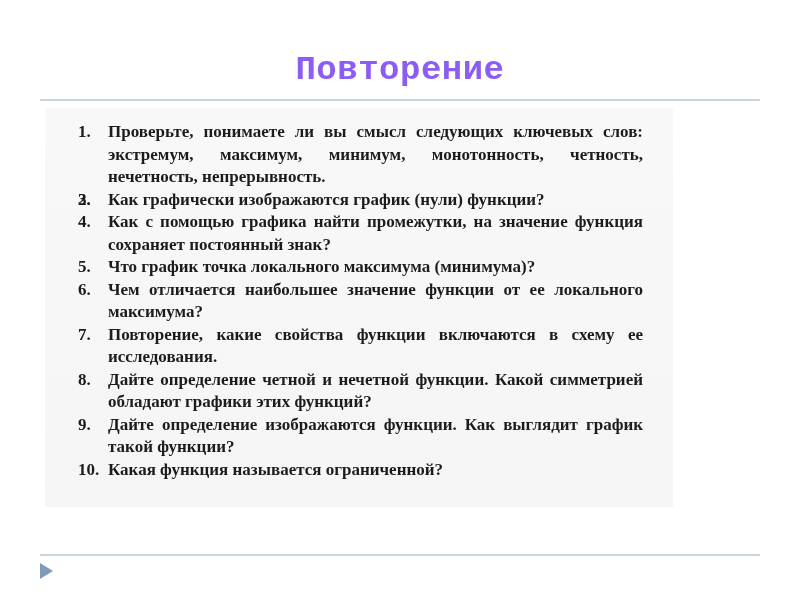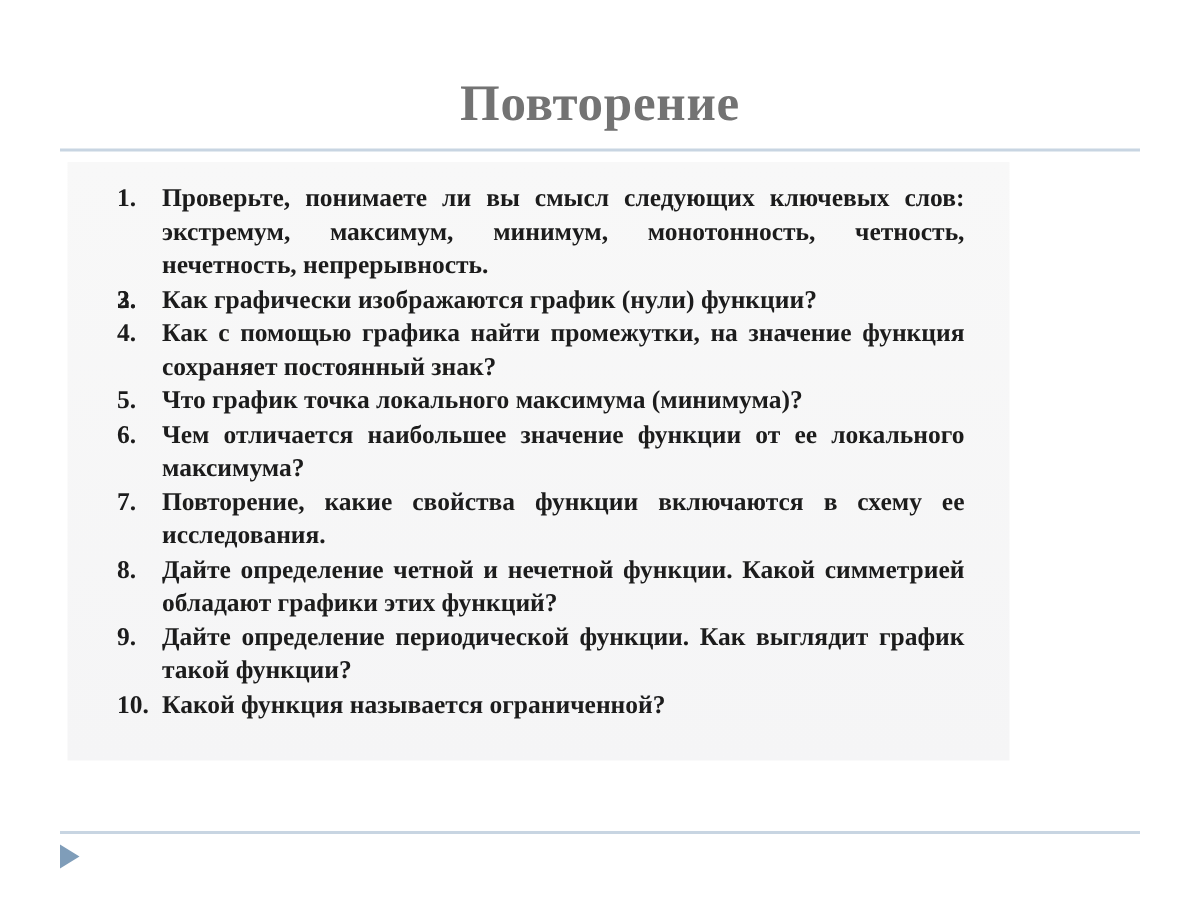--- a/index.html
+++ b/index.html
@@ -81,36 +81,36 @@
     border-top: 8px solid transparent;
     border-bottom: 8px solid transparent;
     border-left: 13px solid #7f9db9;
   }
 </style>
 </head>
 <body>
 
 <div class="slide">
 
-  <h1 class="title" style="color: #737373;">Повторение</h1>
+  <h1 class="title" style="color: #8b5cf6; font-family: Liberation Mono, monospace;">Повторение</h1>
 
   <div class="rule rule-top" style="background: rgb(200, 213, 226);"></div>
 
   <div class="scan">
     <ol class="question-list">
         <li class="q"><span class="num">1.</span><span>Проверьте, понимаете ли вы смысл следующих ключевых слов: экстремум, максимум, минимум, монотонность, четность, нечетность, непрерывность.</span></li>
         <li class="q"><span class="num">2.</span></li>
         <li class="q"><span class="num">3.</span><span>Как графически изображаются график (нули) функции?</span></li>
         <li class="q"><span class="num">4.</span><span>Как с помощью графика найти промежутки, на значение функция сохраняет постоянный знак?</span></li>
         <li class="q"><span class="num">5.</span><span>Что график точка локального максимума (минимума)?</span></li>
         <li class="q"><span class="num">6.</span><span>Чем отличается наибольшее значение функции от ее локального максимума?</span></li>
         <li class="q"><span class="num">7.</span><span>Повторение, какие свойства функции включаются в схему ее исследования.</span></li>
         <li class="q"><span class="num">8.</span><span>Дайте определение четной и нечетной функции. Какой симметрией обладают графики этих функций?</span></li>
-        <li class="q"><span class="num">9.</span><span>Дайте определение периодической функции. Как выглядит график такой функции?</span></li>
-        <li class="q"><span class="num">10.</span><span>Какой функция называется ограниченной?</span></li>
+        <li class="q"><span class="num">9.</span><span>Дайте определение изображаются функции. Как выглядит график такой функции?</span></li>
+        <li class="q"><span class="num">10.</span><span>Какая функция называется ограниченной?</span></li>
       </ol>
   </div>
 
   <div class="rule rule-bottom" style="background: rgb(200, 213, 226);"></div>
 
   <div class="nav-arrow">
     <span class="tri" style="border-left-color: rgb(127, 157, 185);"></span>
   </div>
 
 </div>

